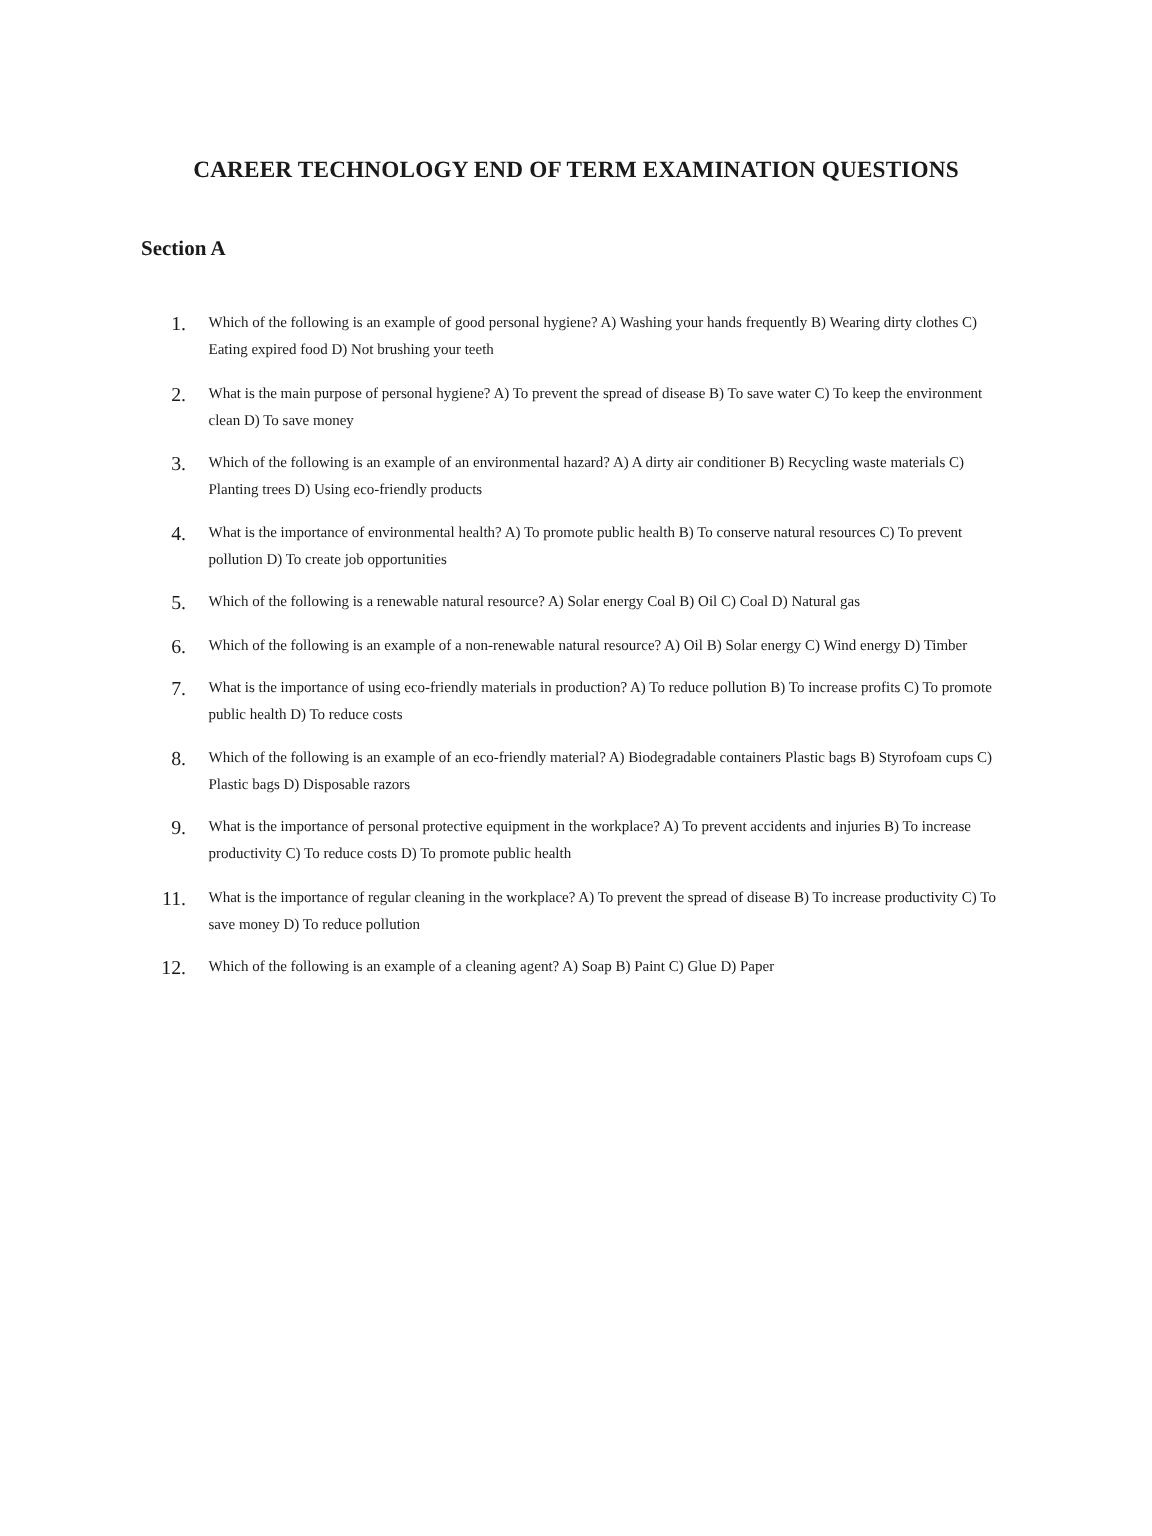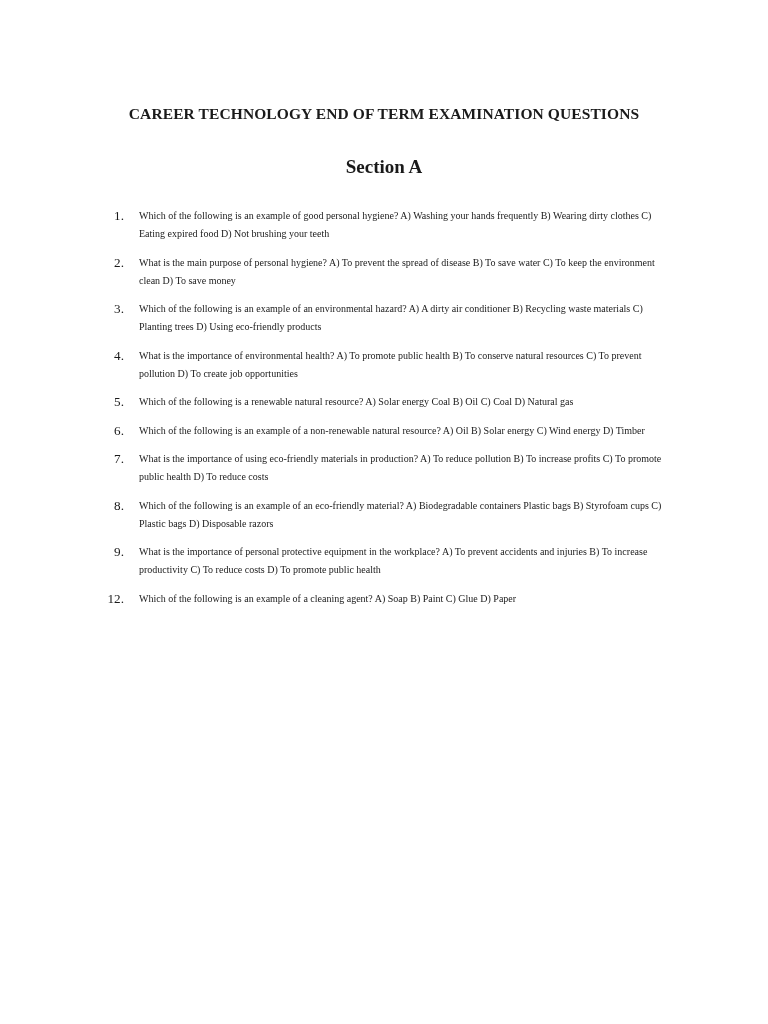--- a/index.html
+++ b/index.html
@@ -33,23 +33,22 @@
   .doc-title {
     font-size: 15.5px;
     font-weight: bold;
     text-align: center;
     line-height: 28px;
     letter-spacing: 0.1px;
     margin: 0;
     padding: 0 20px;
   }
   .section-heading {
-    font-size: 19px;
+    font-size: 14px;
     font-weight: bold;
-    text-align: center;
     margin: 0;
     padding-top: 30px;
     line-height: 18px;
   }
   .instruction-heading {
     font-size: 13.5px;
     font-weight: bold;
     text-align: center;
     margin: 0;
     padding-top: 30px;
@@ -134,19 +133,23 @@
         </li>
         <li class="question-item">
           <span class="q-number">8.</span>
           <span class="q-text no-justify">Which of the following is an example of an eco-friendly material? A) Biodegradable containers Plastic bags B) Styrofoam cups C) Plastic bags D) Disposable razors</span>
         </li>
         <li class="question-item">
           <span class="q-number">9.</span>
           <span class="q-text no-justify">What is the importance of personal protective equipment in the workplace? A) To prevent accidents and injuries B) To increase productivity C) To reduce costs D) To promote public health</span>
         </li>
         <li class="question-item">
+          <span class="q-number">11.</span>
+          <span class="q-text no-justify">What is the importance of regular cleaning in the workplace? A) To prevent the spread of disease B) To increase productivity C) To save money D) To reduce pollution</span>
+        </li>
+        <li class="question-item">
           <span class="q-number">12.</span>
           <span class="q-text no-justify">Which of the following is an example of a cleaning agent? A) Soap B) Paint C) Glue D) Paper</span>
         </li>
       </ol>
 
   </div>
 </div>
 
 </body></html>

